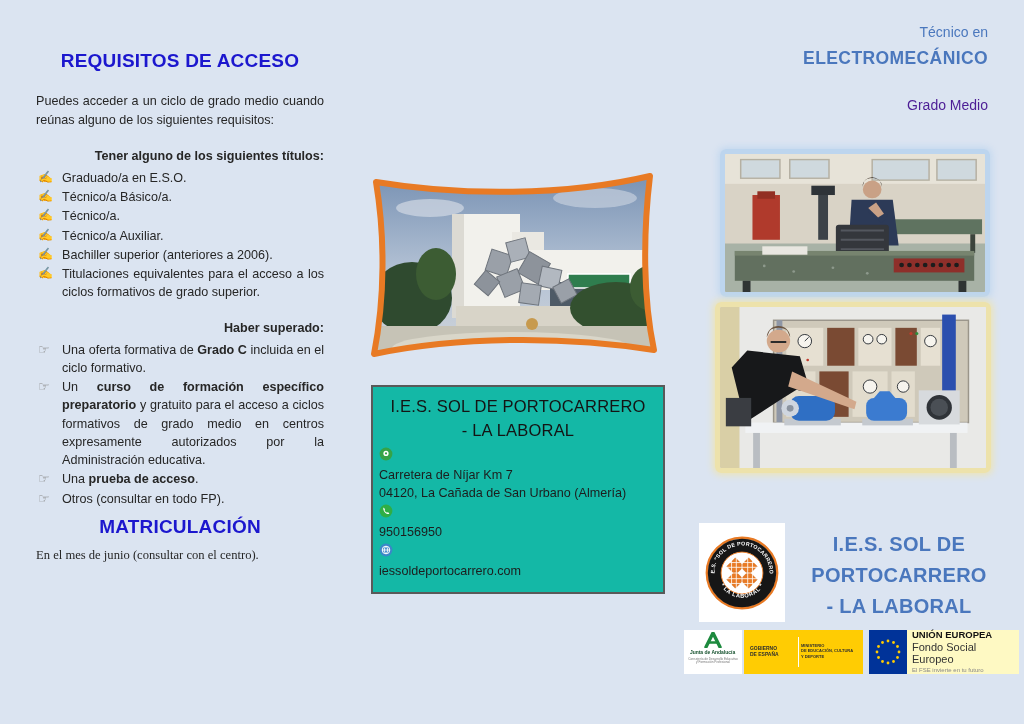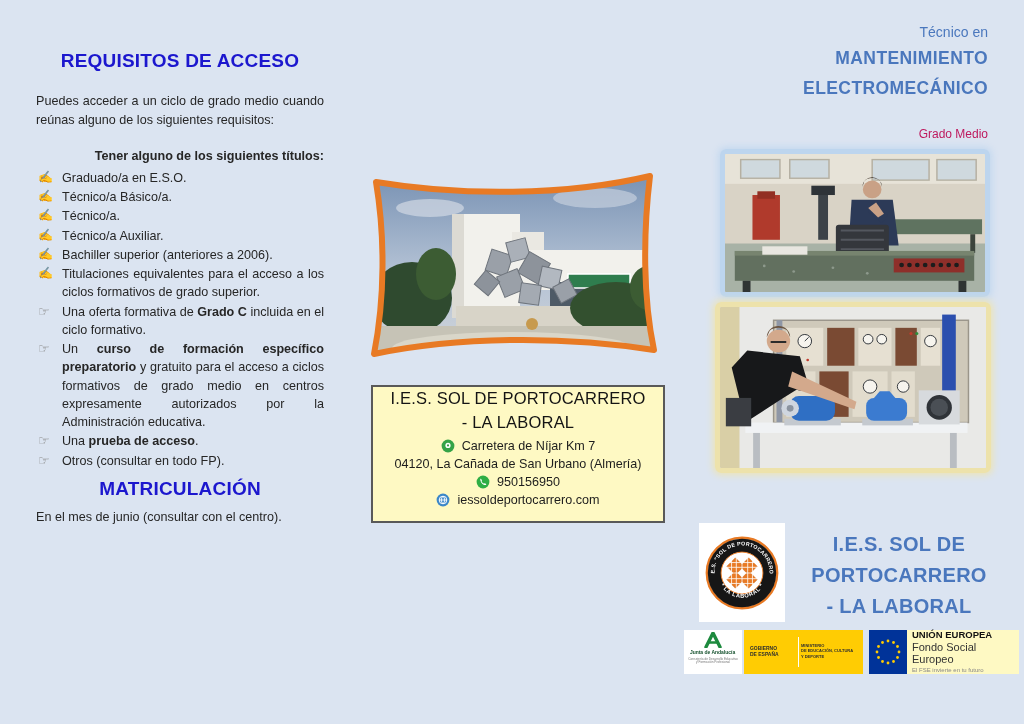--- a/index.html
+++ b/index.html
@@ -15,35 +15,35 @@
   .col-left .h-blue { margin-bottom:20px; }
   .para { font-size:12.6px; line-height:1.5; text-align:justify; }
   .listhead { font-size:12.6px; font-weight:bold; margin:19px 0 6px;text-align:right; }
   ul.blist { list-style:none; }
   ul.blist li { display:flex; font-size:12.6px; line-height:1.45; margin-bottom:1px; }
   .bullet { flex:none; width:26px; padding-left:2px; color:#8a93a8; font-size:12px; }
   ul.b2 .bullet { color:#8c8c8c; font-size:13px; }
   ul.blist .txt { flex:1; text-align:justify; }
   .matricula { margin-top:7px; }
   .matricula .h-blue { margin-bottom:8px; }
-  .matricula .para { text-align:left; }
+  .matricula .para { text-align:left;font-family:Liberation Serif, serif; }
   
   .building-photo { position:absolute; left:360px; top:156px; width:306px; height:212px; }
   .contact-box {
     position:absolute; left:371px; top:385px; width:294px;
-    background:#fef9c3; border:2px solid #595959; padding:0 6px 14px; text-align:center;
+    background:#14b8a6; border:2px solid #595959; padding:8px 6px 14px; text-align:center;
   }
   .contact-name { font-size:16.5px; color:#141414; line-height:1.45; letter-spacing:.2px; }
-  .contact-row { display:flex; justify-content:center; align-items:flex-end; gap:7px; font-size:12.6px; margin-top:4px; color:#1d1d1d; }
+  .contact-row { display:flex; justify-content:center; align-items:flex-start; gap:7px; font-size:12.6px; margin-top:4px; color:#1d1d1d;flex-direction:column; }
   .cicon { flex:none; width:14px; height:14px; }
   
   .r-header { position:absolute; left:700px; top:24px; width:288px; text-align:right; }
   .r-sub  { color:#4a77bd; font-weight:normal; font-size:14px; margin-bottom:8px; }
   .r-main { color:#4a77bd; font-weight:bold; font-size:17.5px; letter-spacing:.4px; margin-bottom:9px; }
-  .r-grade { color:#be185d; font-size:12px;margin-top:28px; }
+  .r-grade { color:#4c1d95; font-size:14px;margin-top:28px; }
   .photo-frame { position:absolute; border-radius:6px; overflow:hidden; }
   .photo1 { left:720px; top:149px; width:270px; height:148px; border:5px solid #bdd5ee; box-shadow:0 0 7px 2px #c3d8ef; }
   .photo2 { left:715px; top:302px; width:276px; height:171px; border:5px solid #ede2ab; box-shadow:0 0 7px 2px #ede4b5; }
   .photo-frame svg { display:block; width:100%; height:100%; }
   .logo-box { position:absolute; left:699px; top:523px; width:86px; height:99px; background:#fff; display:flex; align-items:center; justify-content:center; }
   .school-name { position:absolute; left:786px; top:529px; width:226px; text-align:center;
                  color:#4a77bd; font-weight:bold; font-size:20px; line-height:31px; letter-spacing:.3px; }
   
   .footer-logos { position:absolute; left:684px; top:630px; height:44px; display:flex; align-items:stretch; }
   .flog { display:flex; flex-direction:column; align-items:center; justify-content:center; }
@@ -91,20 +91,21 @@
       <li>
           <span class="bullet">✍</span>
           <span class="txt">Bachiller superior (anteriores a 2006).</span>
         </li>
       <li>
           <span class="bullet">✍</span>
           <span class="txt">Titulaciones equivalentes para el acceso a los ciclos formativos de grado superior.</span>
         </li>
     </ul>
 
+    <div class="listhead">Haber superado:</div>
     <ul class="blist b2">
       <li>
           <span class="bullet">☞</span>
           <span class="txt"><span>Una oferta formativa de </span><b>Grado C</b><span> incluida en el ciclo formativo.</span></span>
         </li>
       <li>
           <span class="bullet">☞</span>
           <span class="txt"><span>Un </span><b>curso de formación específico preparatorio</b><span> y gratuito para el acceso a ciclos formativos de grado medio en centros expresamente autorizados por la Administración educativa.</span></span>
         </li>
       <li>
@@ -194,21 +195,20 @@
           <circle cx="7" cy="7" r="6.4" fill="#3b87c8"></circle>
           <circle cx="7" cy="7" r="3.8" fill="none" stroke="#ffffff" stroke-width="1"></circle>
           <path d="M3.2 7 h7.6 M7 3.2 c-2.2 2.4 -2.2 5.2 0 7.6 M7 3.2 c2.2 2.4 2.2 5.2 0 7.6" fill="none" stroke="#ffffff" stroke-width="0.9"></path>
         </svg>
       <span>iessoldeportocarrero.com</span>
     </div>
   </div>
 
   <div class="r-header">
     <div class="r-sub">Técnico en</div>
-    <div class="r-main">MANTENIMIENTO</div>
     <div class="r-main">ELECTROMECÁNICO</div>
     <div class="r-grade">Grado Medio</div>
   </div>
 
   <div class="photo-frame photo1">
     <svg viewBox="0 0 265 148" preserveAspectRatio="none">
       <rect x="0" y="0" width="265" height="148" fill="#d9d3c6"></rect>
       <rect x="0" y="0" width="265" height="32" fill="#e7e3d8"></rect>
       <g fill="#cfd9de" stroke="#b5b0a2" stroke-width="1.5">
         <rect x="16" y="6" width="40" height="20"></rect>

